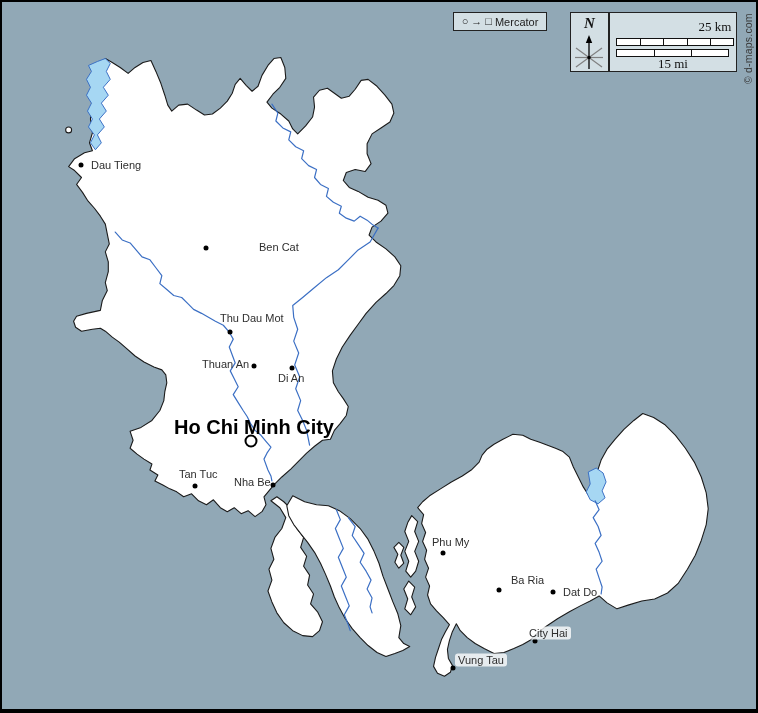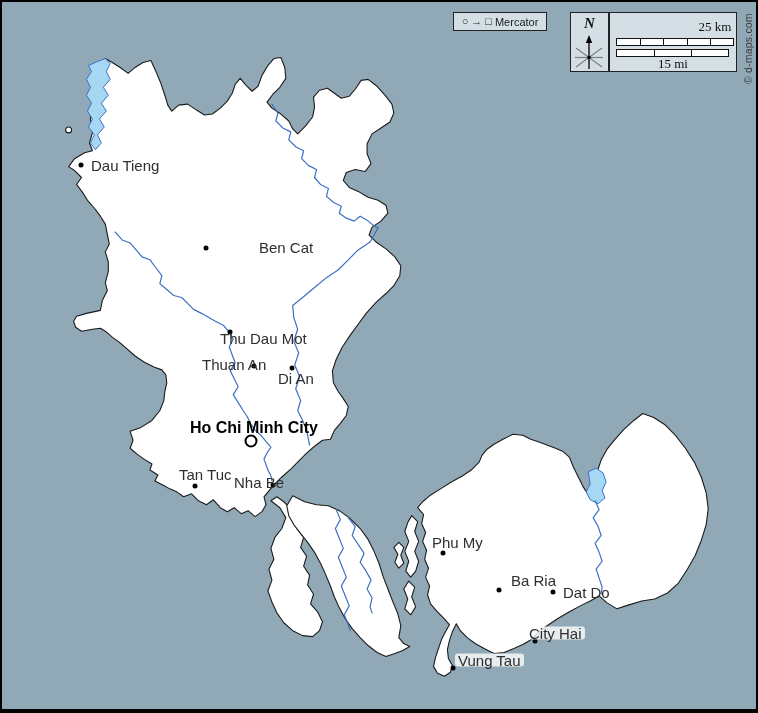--- a/index.html
+++ b/index.html
@@ -15,22 +15,22 @@
     font-family:"Liberation Sans",sans-serif;
   }
   #terrain{position:absolute;left:0;top:0;width:100%;height:100%;}
   .land{fill:#ffffff;stroke:#1a1a1a;stroke-width:1.1;stroke-linejoin:round;}
   .river{fill:none;stroke:var(--river,#3b6fc4);stroke-width:1.2;stroke-linecap:round;stroke-linejoin:round;}
   .lake{fill:var(--lake,#a6d7f3);stroke:var(--river,#3b6fc4);stroke-width:1;}
   
   #cities{position:absolute;left:0;top:0;width:100%;height:100%;}
   .city-dot{position:absolute;width:5px;height:5px;background:#000;border-radius:50%;transform:translate(-50%,-50%);}
   .city-ring{position:absolute;width:9px;height:9px;background:#fff;border:2.3px solid #000;border-radius:50%;transform:translate(-50%,-50%);box-sizing:content-box;}
-  .city-label{position:absolute;font-size:15px;color:#2e2e2e;white-space:nowrap;transform:translate(0,-50%);line-height:13px;}
-  .city-label.bold{font-weight:bold;font-size:16px;color:#000;transform:translate(-50%,-50%);}
+  .city-label{position:absolute;font-size:11px;color:#2e2e2e;white-space:nowrap;transform:translate(0,-50%);line-height:13px;}
+  .city-label.bold{font-weight:bold;font-size:20px;color:#000;transform:translate(-50%,-50%);}
   .city-label.boxed{background:rgba(255,255,255,0.78);border-radius:3px;padding:0 3px;}
   
   .panel{position:absolute;background:var(--panel,#d3dfe4);border:1px solid #222;box-sizing:border-box;}
   #projection-badge{left:451px;top:10px;width:94px;height:19px;display:flex;align-items:center;justify-content:center;gap:3px;font-size:11px;color:#222;}
   #projection-badge .glyph{font-size:11px;line-height:11px;}
   #compass{left:568px;top:10px;width:39px;height:60px;text-align:center;}
   #compass .north{font-family:"Liberation Serif",serif;font-style:italic;font-weight:bold;font-size:15px;line-height:20px;color:#111;}
   #scalebox{left:607px;top:10px;width:128px;height:60px;font-family:"Liberation Serif",serif;color:#111;}
   .scale-text{position:absolute;width:100%;text-align:center;font-size:13px;line-height:13px;}
   #km-text{top:7px;padding-left:42px;}
@@ -149,21 +149,21 @@
       M 597 503 L 601 512 L 595 520 L 600 529 L 603 538 L 597 546 L 601 555 L 604 564
       L 598 572 L 601 581 L 604 590 L 603 597"></path>
   </svg>
 
   <div id="cities">
       <div class="city-dot" style="left: 79px; top: 163px;"></div>
       <div class="city-label" style="left: 89px; top: 163px;">Dau Tieng</div>
       <div class="city-dot" style="left: 204px; top: 246px;"></div>
       <div class="city-label" style="left: 214px; top: 245px; padding-left: 43px;">Ben Cat</div>
       <div class="city-dot" style="left: 228px; top: 330px;"></div>
-      <div class="city-label" style="left: 218px; top: 316px; margin-top: 20px;">Thu Dau Mot</div>
+      <div class="city-label" style="left: 218px; top: 316px;">Thu Dau Mot</div>
       <div class="city-dot" style="left: 252px; top: 364px;"></div>
       <div class="city-label" style="left: 200px; top: 362px;">Thuan An</div>
       <div class="city-dot" style="left: 290px; top: 366px;"></div>
       <div class="city-label" style="left: 276px; top: 376px; text-align: center;">Di An</div>
       <div class="city-ring" style="left: 249px; top: 439px;"></div>
       <div class="city-label bold" style="left: 252px; top: 425px;">Ho Chi Minh City</div>
       <div class="city-dot" style="left: 193px; top: 484px;"></div>
       <div class="city-label" style="left: 177px; top: 472px;">Tan Tuc</div>
       <div class="city-dot" style="left: 271px; top: 483px;"></div>
       <div class="city-label" style="left: 232px; top: 480px;">Nha Be</div>

